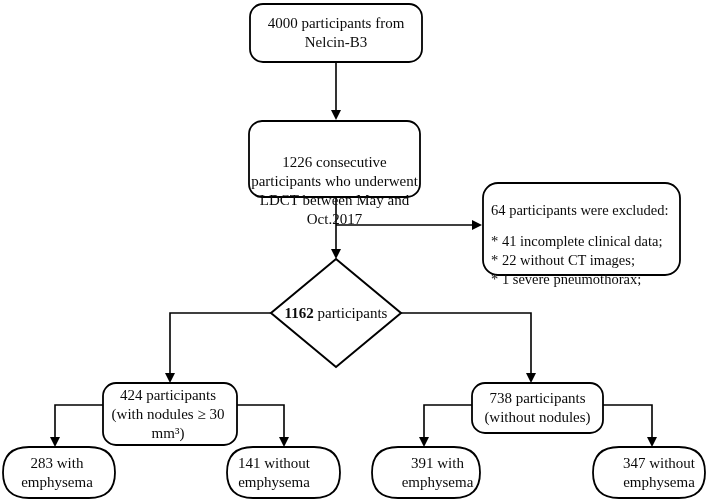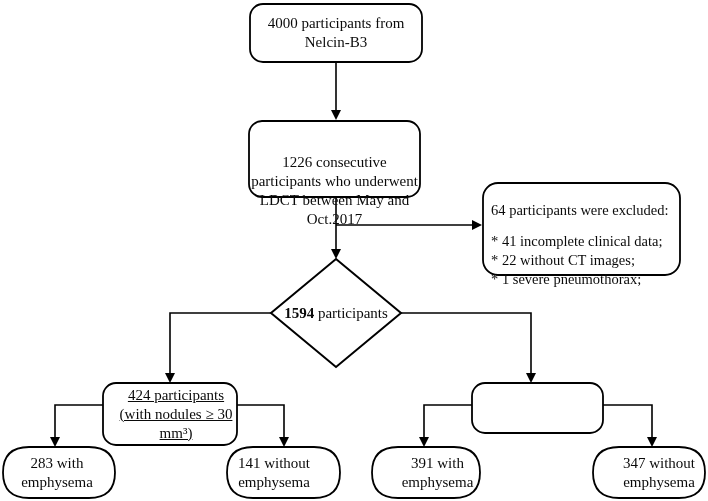--- a/index.html
+++ b/index.html
@@ -95,29 +95,33 @@
 
   <div class="label left-align" style="left:483px;top:183px;width:185px;height:88px;padding:18px 0 2px 8px;">
     <div class="line">64 participants were excluded:</div>
     <div class="spacer"></div>
     <div class="line">* 41 incomplete clinical data;</div>
     <div class="line">* 22 without CT images;</div>
     <div class="line">* 1 severe pneumothorax;</div>
   </div>
 
   <div class="decision-label" style="left:266px;top:304px;width:140px;">
-    <span class="bold">1594</span><span> participants</span>
+    <span class="bold">1162</span><span> participants</span>
   </div>
 
-  <div class="label" style="left:102px;top:383px;width:148px;height:62px;text-decoration:underline;">
+  <div class="label" style="left:94px;top:383px;width:148px;height:62px;">
     <div class="line">424 participants</div>
     <div class="line">(with nodules ≥ 30</div>
     <div class="line">mm³)</div>
   </div>
 
+  <div class="label" style="left:472px;top:383px;width:131px;height:50px;">
+    <div class="line">738 participants</div>
+    <div class="line">(without nodules)</div>
+  </div>
 
   <div class="label" style="left:3px;top:447px;width:108px;height:51px;">
     <div class="line">283 with</div>
     <div class="line">emphysema</div>
   </div>
 
   <div class="label" style="left:227px;top:447px;width:94px;height:51px;">
     <div class="line">141 without</div>
     <div class="line">emphysema</div>
   </div>

